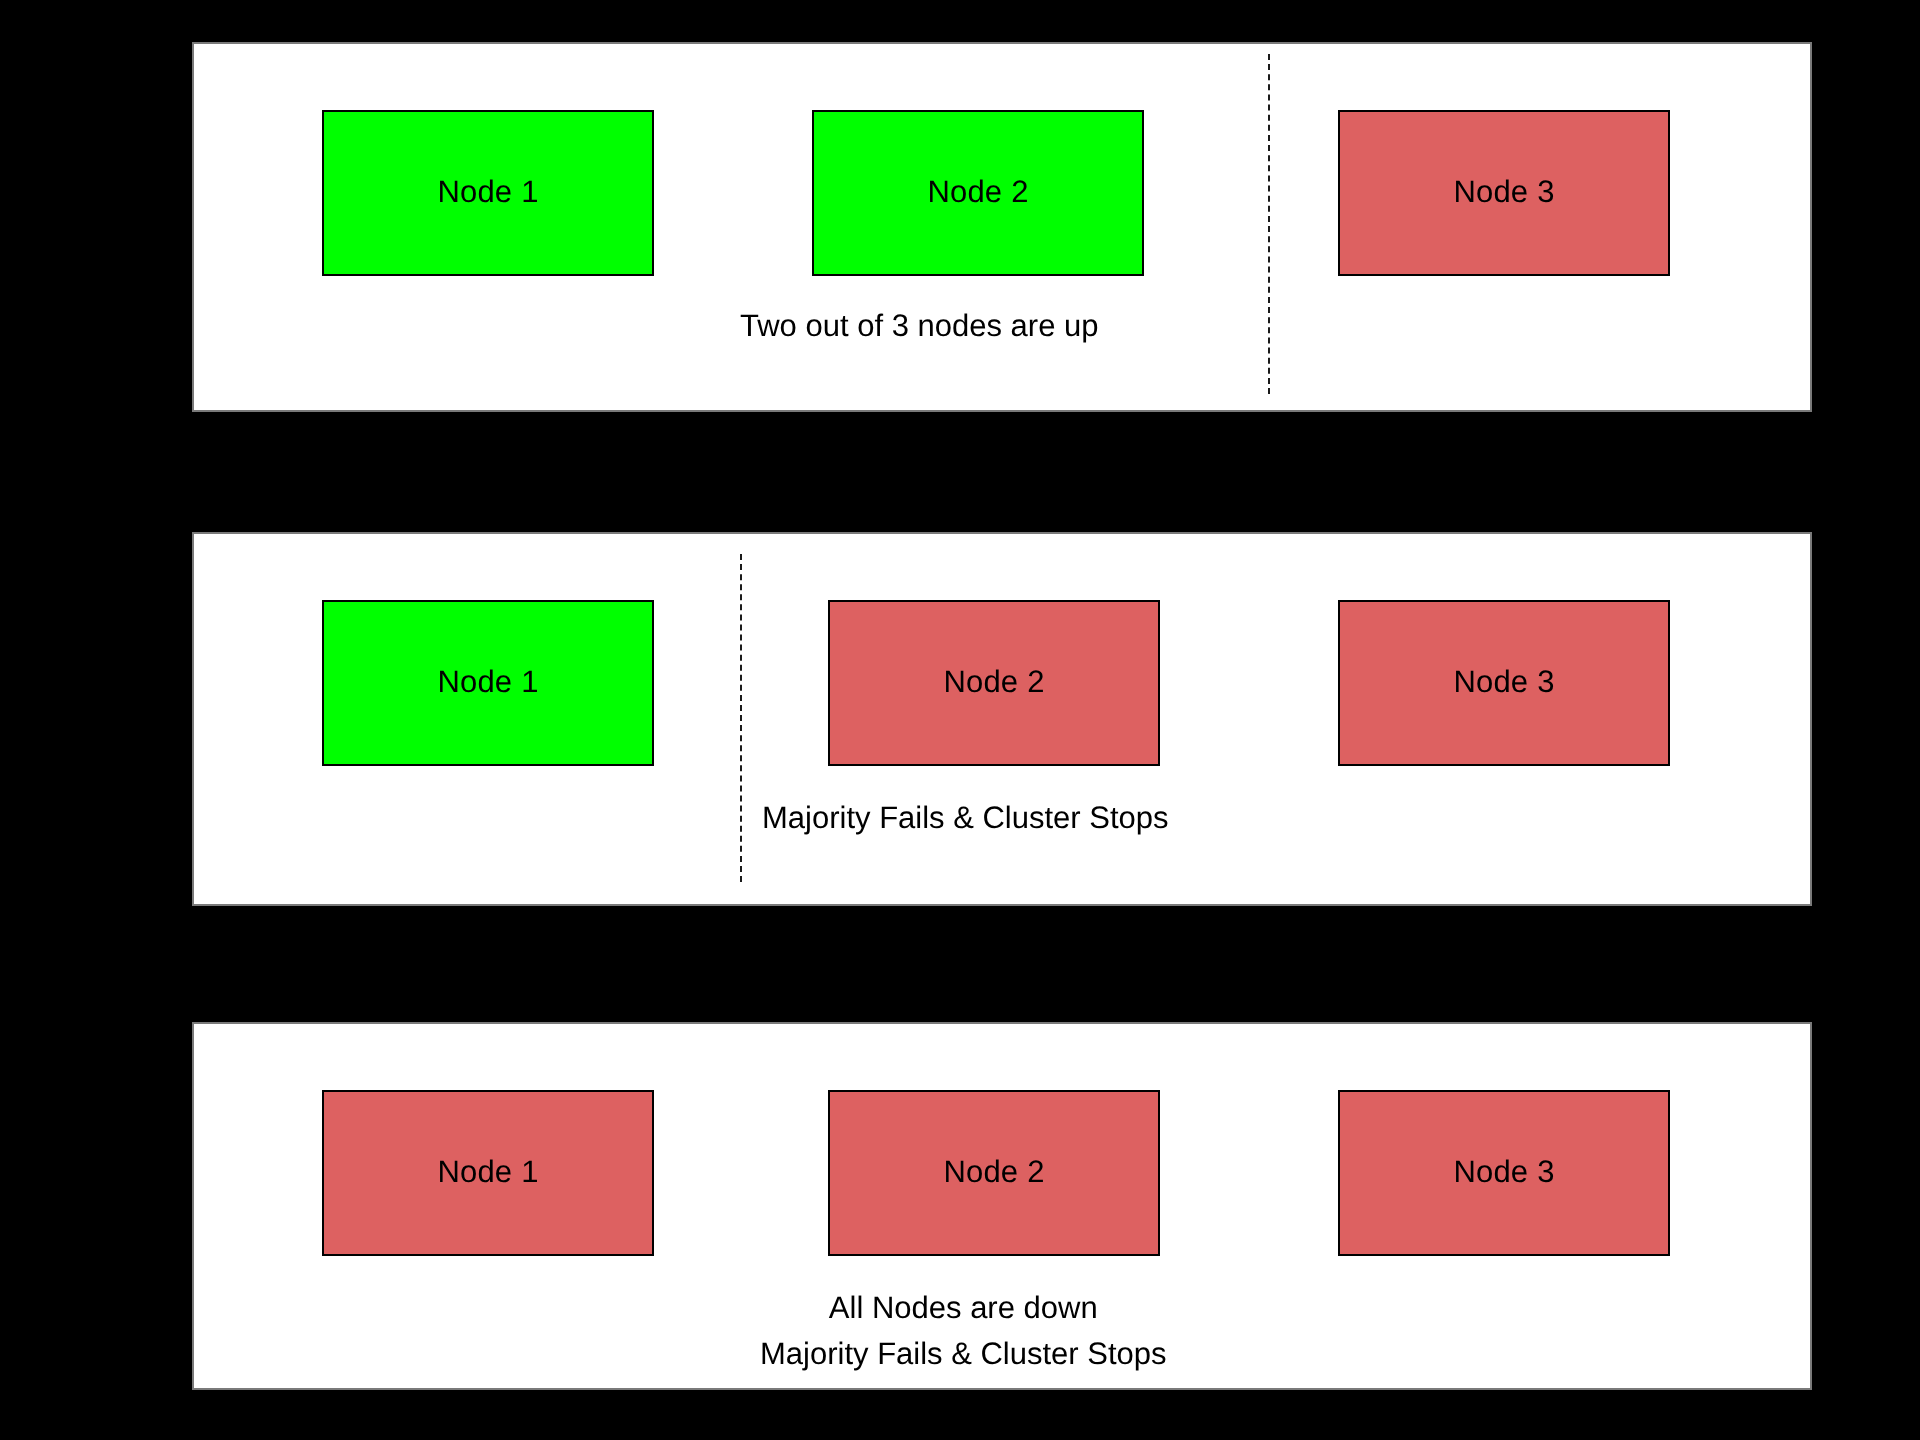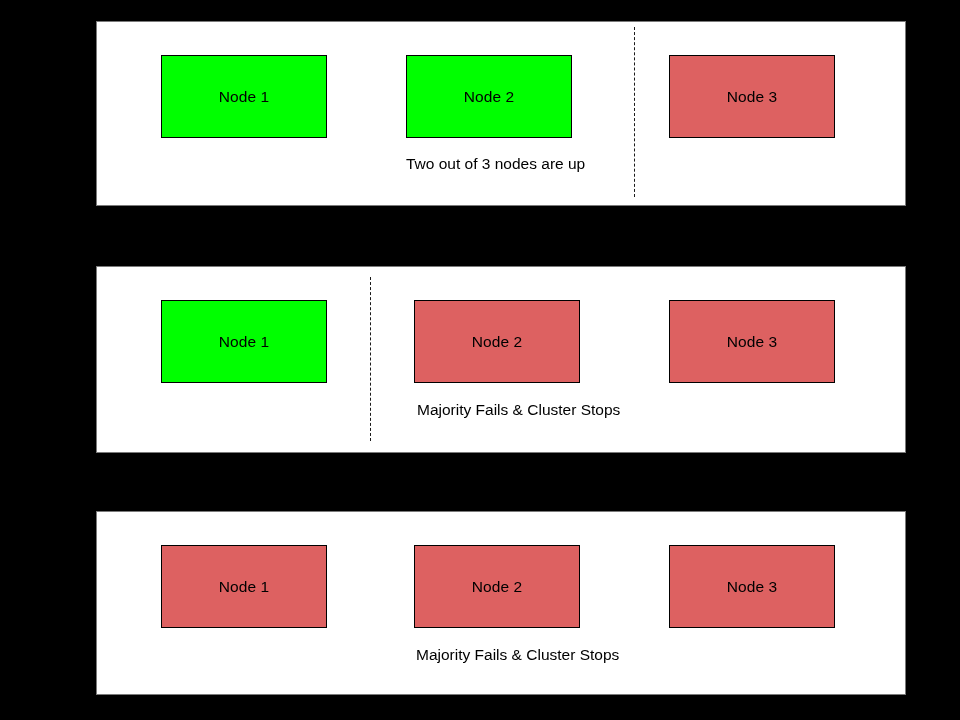--- a/index.html
+++ b/index.html
@@ -62,21 +62,21 @@
   }
 
   
   .caption {
     position: absolute;
     color: #000000;
     font-size: 15.5px;
     line-height: 23px;
     white-space: nowrap;
   }
-  .caption-line { display: block; margin-left: 36px; }
+  .caption-line { display: block; }
 </style>
 </head>
 <body>
 
 <div class="canvas">
 
   <div class="panel" id="panel-0">
 
     <div class="node-box node-up" style="left:64px; top:33px;">
       <span>Node 1</span>
@@ -128,18 +128,19 @@
 
     <div class="node-box node-down" style="left:317px; top:33px;">
       <span>Node 2</span>
     </div>
 
     <div class="node-box node-down" style="left:572px; top:33px;">
       <span>Node 3</span>
     </div>
 
     <div class="caption" style="left:283px; top:131px; text-align:center;">
+      <span class="caption-line">All Nodes are down</span>
       <span class="caption-line">Majority Fails &amp; Cluster Stops</span>
     </div>
 
   </div>
 
 </div>
 
 </body></html>

